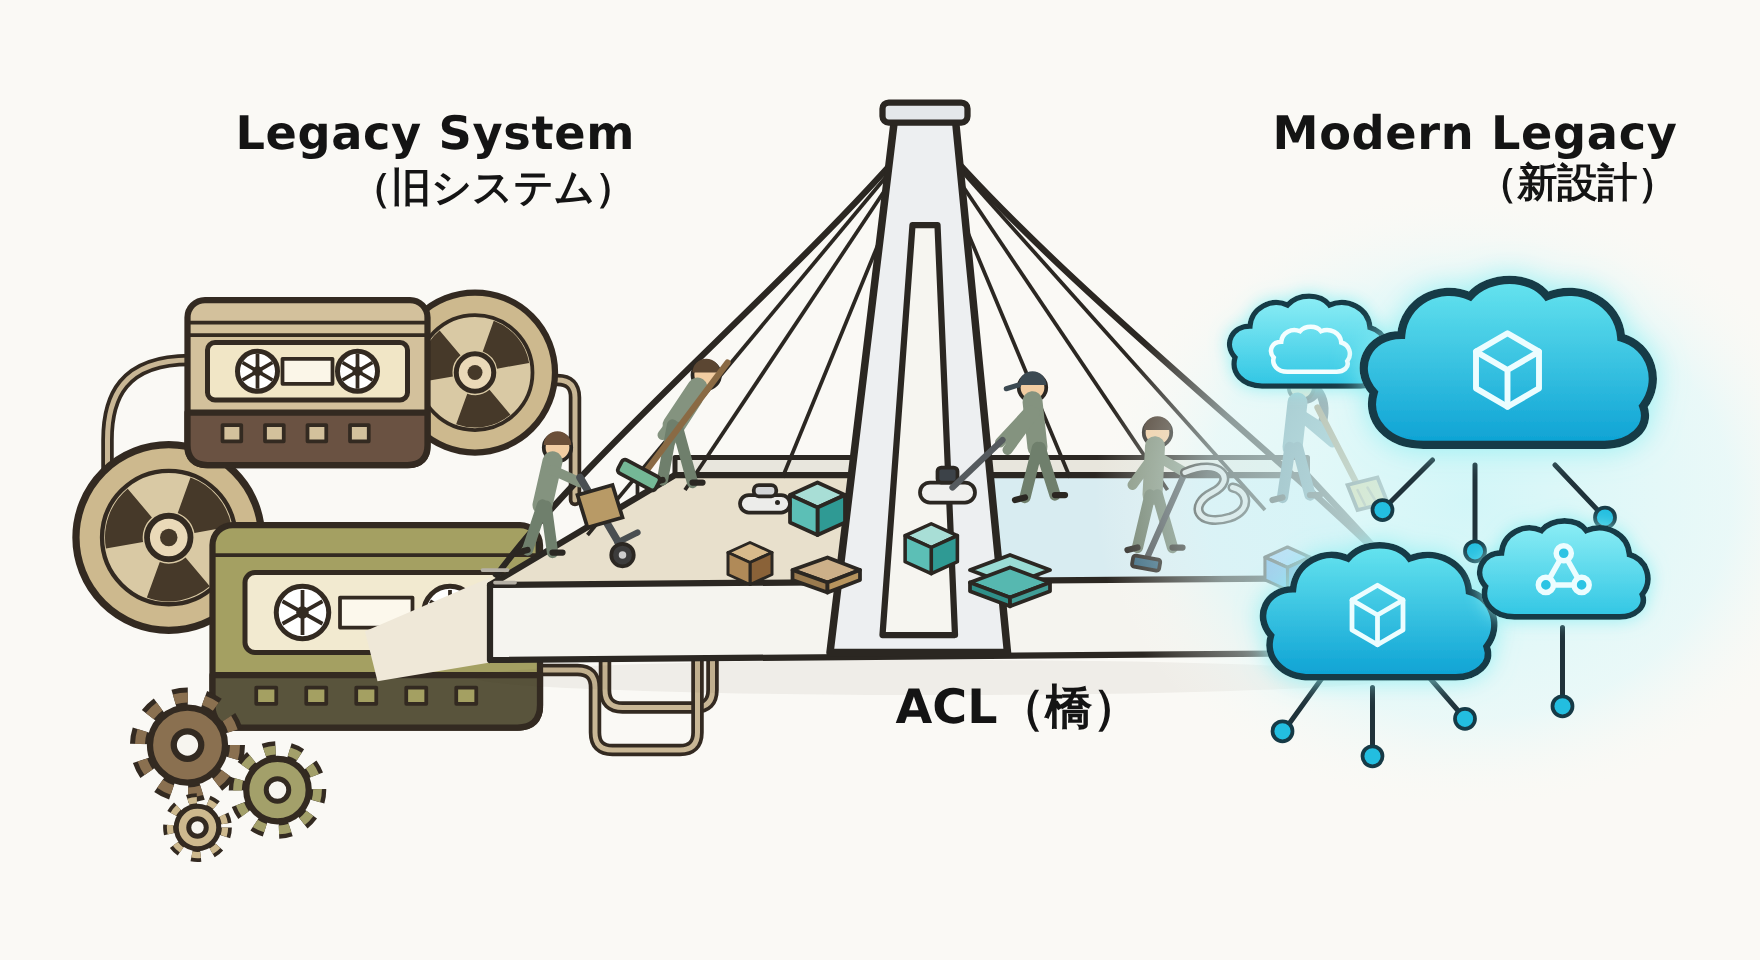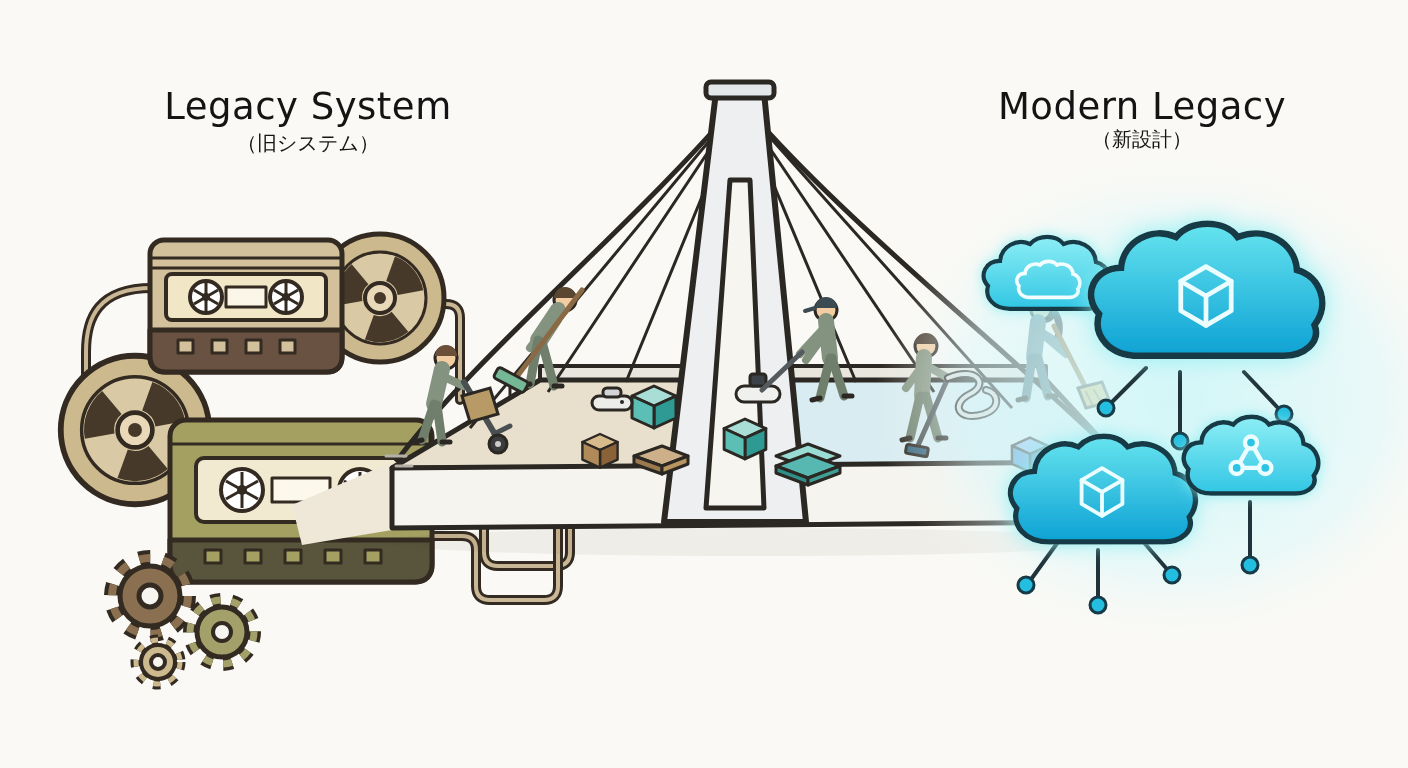--- a/index.html
+++ b/index.html
@@ -1,21 +1,21 @@
 <!DOCTYPE html>
 <html><head>
 <meta charset="utf-8">
 <style>
   html,body{margin:0;padding:0;background:#e8e8e6;}
   .stage{position:relative;width:1408px;height:768px;background:#faf9f5;overflow:hidden;
          font-family:"DejaVu Sans","Liberation Sans",sans-serif;}
   .stage svg{position:absolute;left:0;top:0;}
-  .label{position:absolute;font-weight:400;color:#141414;text-align:center;line-height:1.15;}
+  .label{position:absolute;font-weight:700;color:#141414;text-align:right;line-height:1.15;}
   .t-en{font-size:37px;letter-spacing:.5px;}
-  .t-ja{font-size:20px;}
+  .t-ja{font-size:32px;}
   #legacy-en{left:108px;top:86px;width:400px;}
   #legacy-ja{left:108px;top:132px;width:400px;}
   #modern-en{left:942px;top:86px;width:400px;}
   #modern-ja{left:942px;top:128px;width:400px;}
   #acl-label{left:512px;top:544px;width:400px;font-size:38px;}
 </style>
 </head>
 <body>
 
 <div class="stage">
@@ -306,14 +306,15 @@
 
     <use href="#cloudShape" transform="translate(1182,418) scale(0.64)" fill="url(#cg2)" stroke="#163a46" stroke-width="7" filter="url(#glow)"></use>
     <use href="#netIcon" transform="translate(1251,458) scale(1.1)"></use>
   </g>
 </svg>
 
 <div class="label t-en" id="legacy-en">Legacy System</div>
 <div class="label t-ja" id="legacy-ja">（旧システム）</div>
 <div class="label t-en" id="modern-en">Modern Legacy</div>
 <div class="label t-ja" id="modern-ja">（新設計）</div>
+<div class="label" id="acl-label">ACL（橋）</div>
 
 </div>
 
 </body></html>

